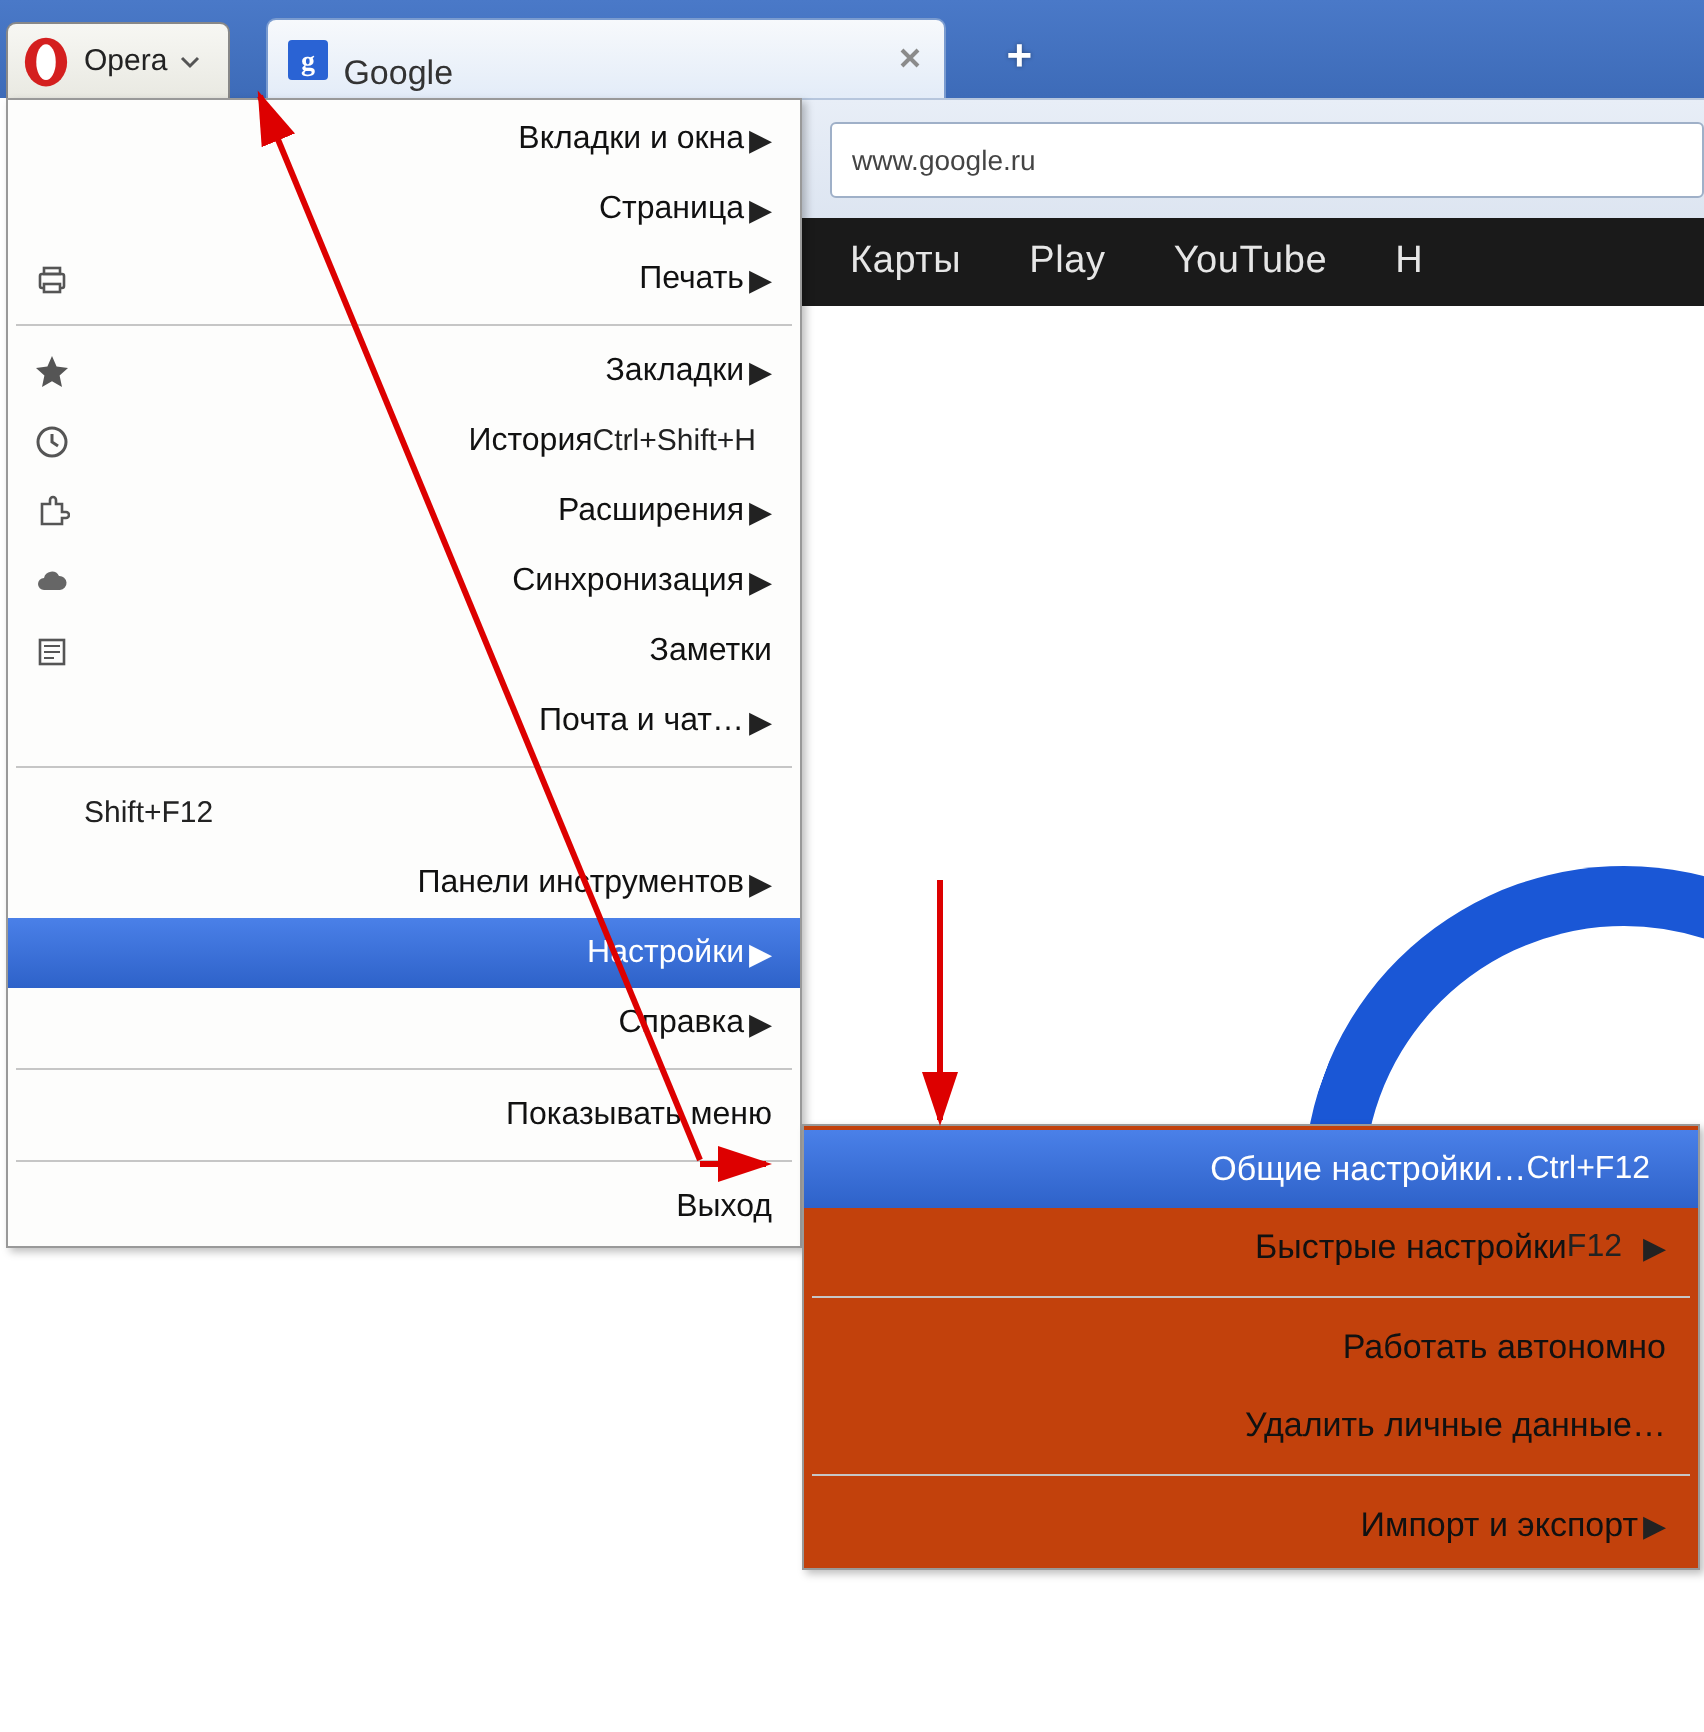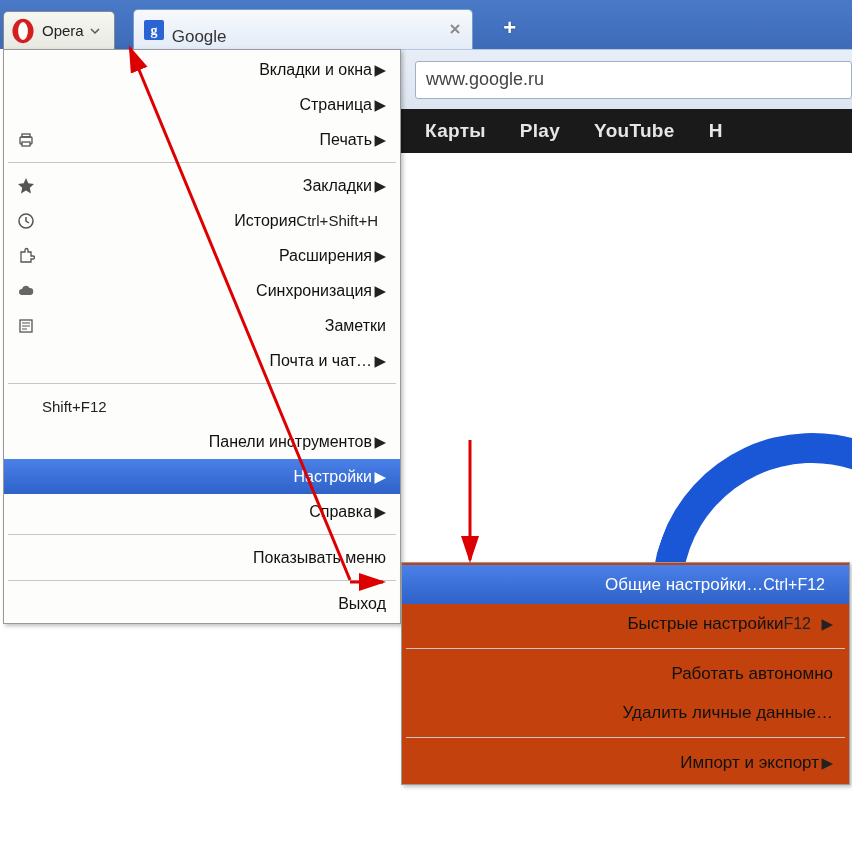--- a/index.html
+++ b/index.html
@@ -87,36 +87,35 @@
 }
 .address {
   flex: 1;
   height: 38px;
   background: #fff;
   border: 1px solid #9fb0c8;
   border-radius: 3px;
   display: flex; align-items: center;
   padding: 0 10px;
   color: #444;
-  font-size: 18px;
+  font-size: 14px;
 }
 
 .navbar {
   position: absolute;
   top: 109px; left: 401px; right: 0;
   height: 44px;
   background: #1a1a1a;
   display: flex; align-items: center;
   gap: 34px;
   padding-left: 24px;
   color: #e6e6e6;
   font-family: Arial, sans-serif;
   font-size: 19px;
   letter-spacing: .3px;
-  font-weight: bold;
 }
 .navbar span { cursor: pointer; }
 
 .page-body {
   position: absolute;
   top: 153px; left: 401px; right: 0; bottom: 0;
   background: #fff;
   overflow: hidden;
 }
 .o-swoosh {

